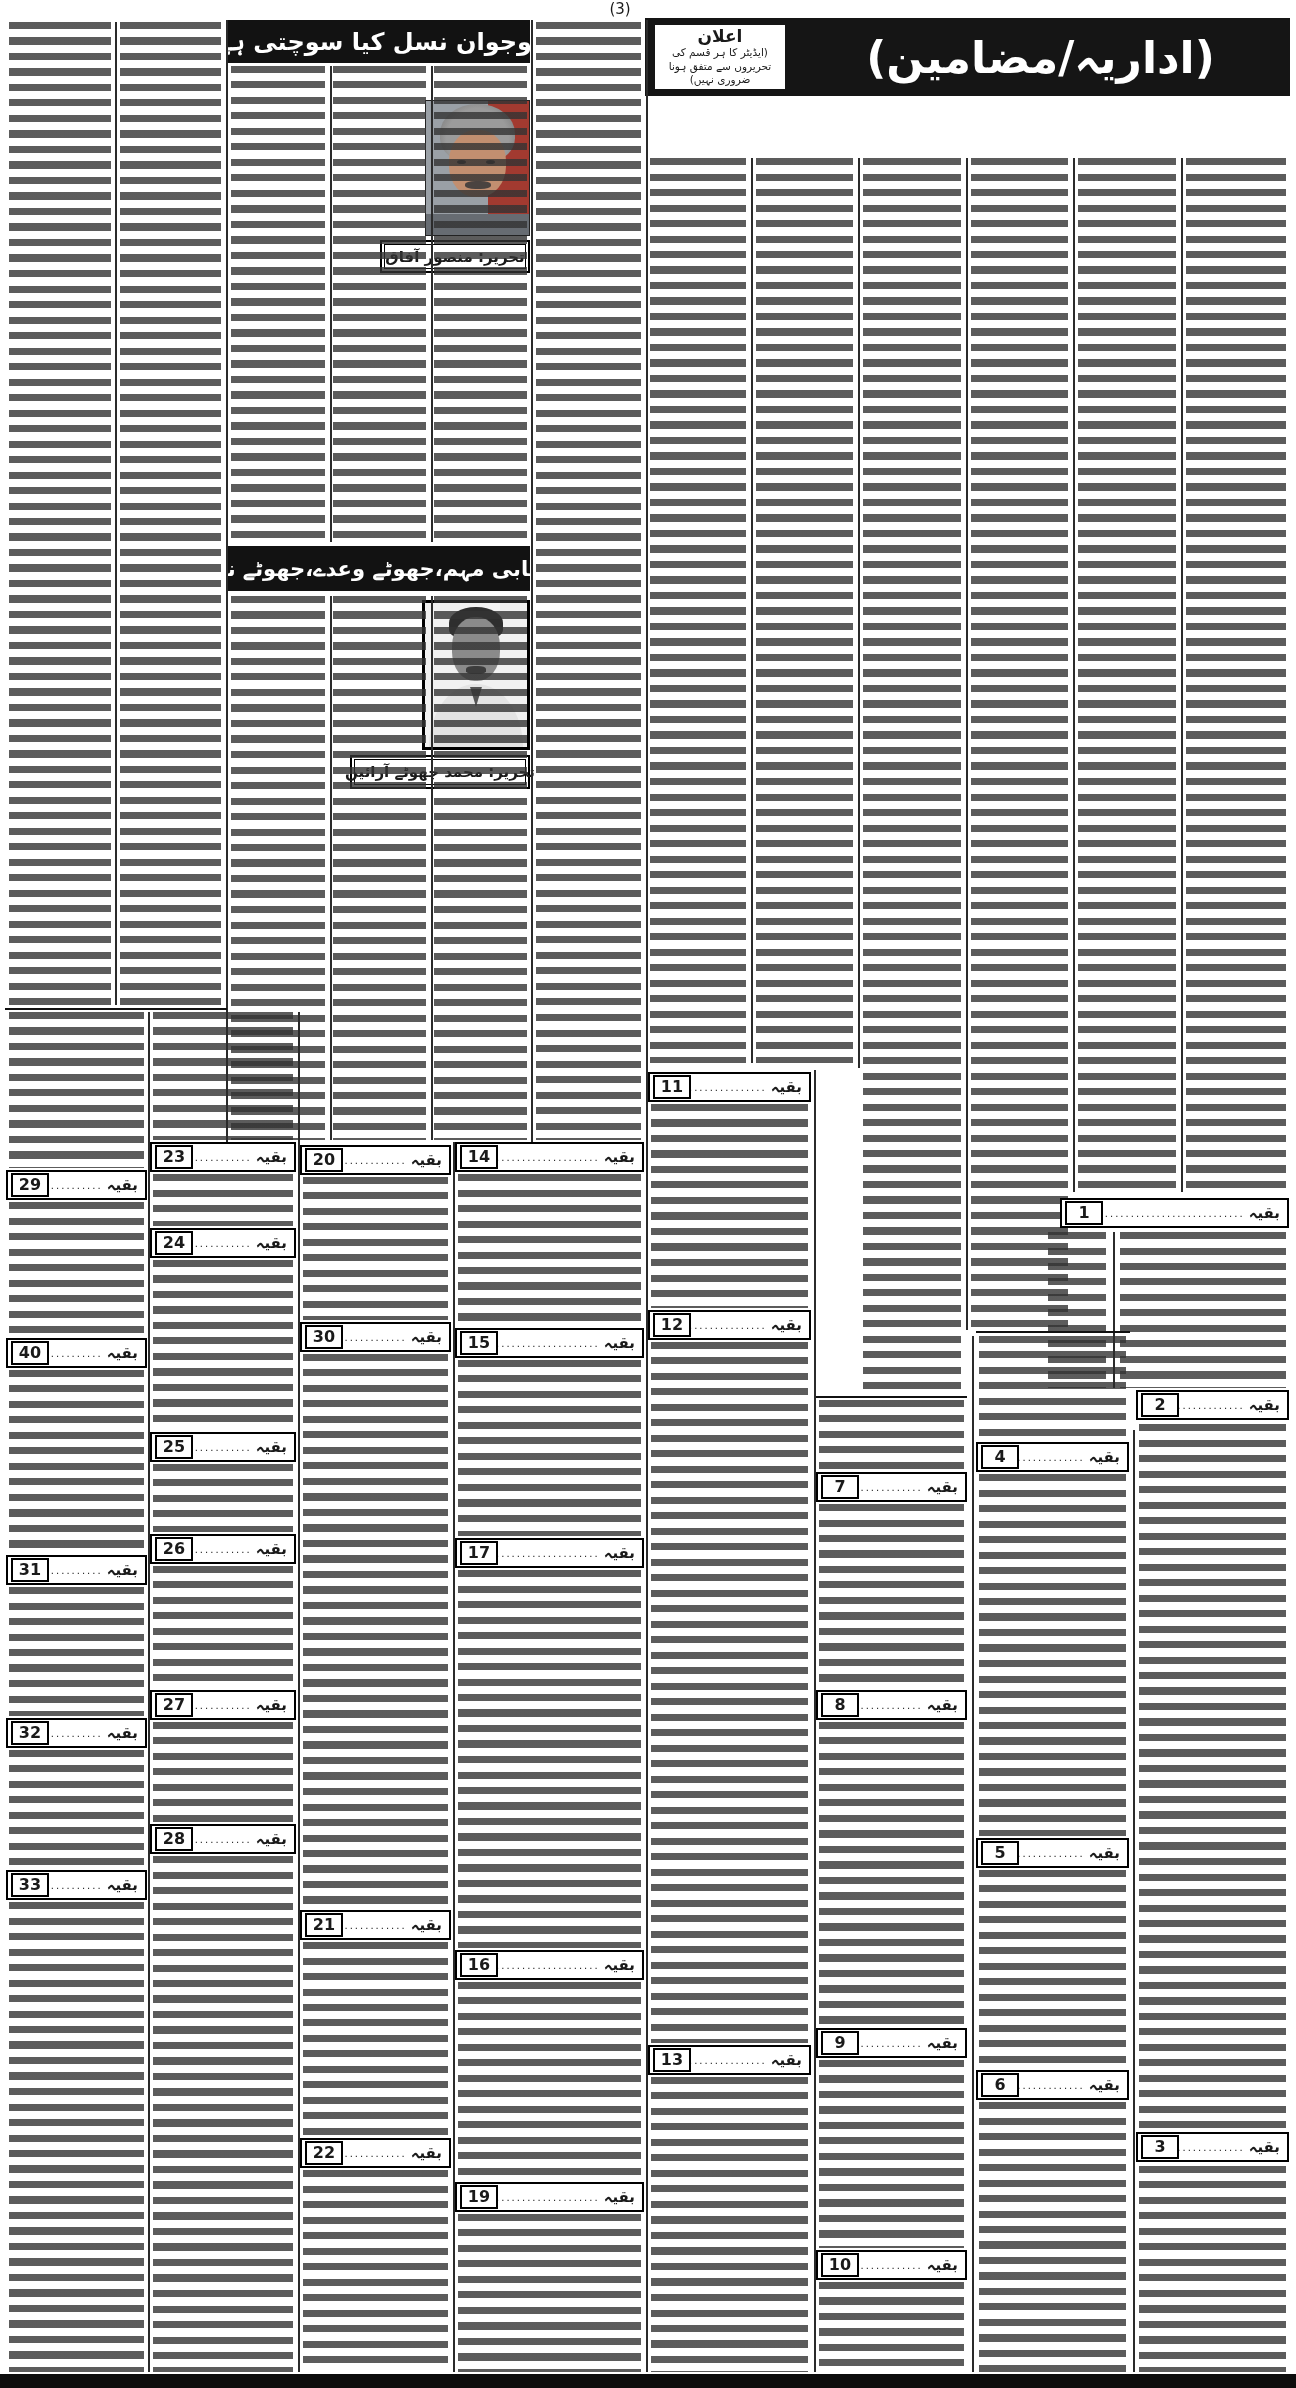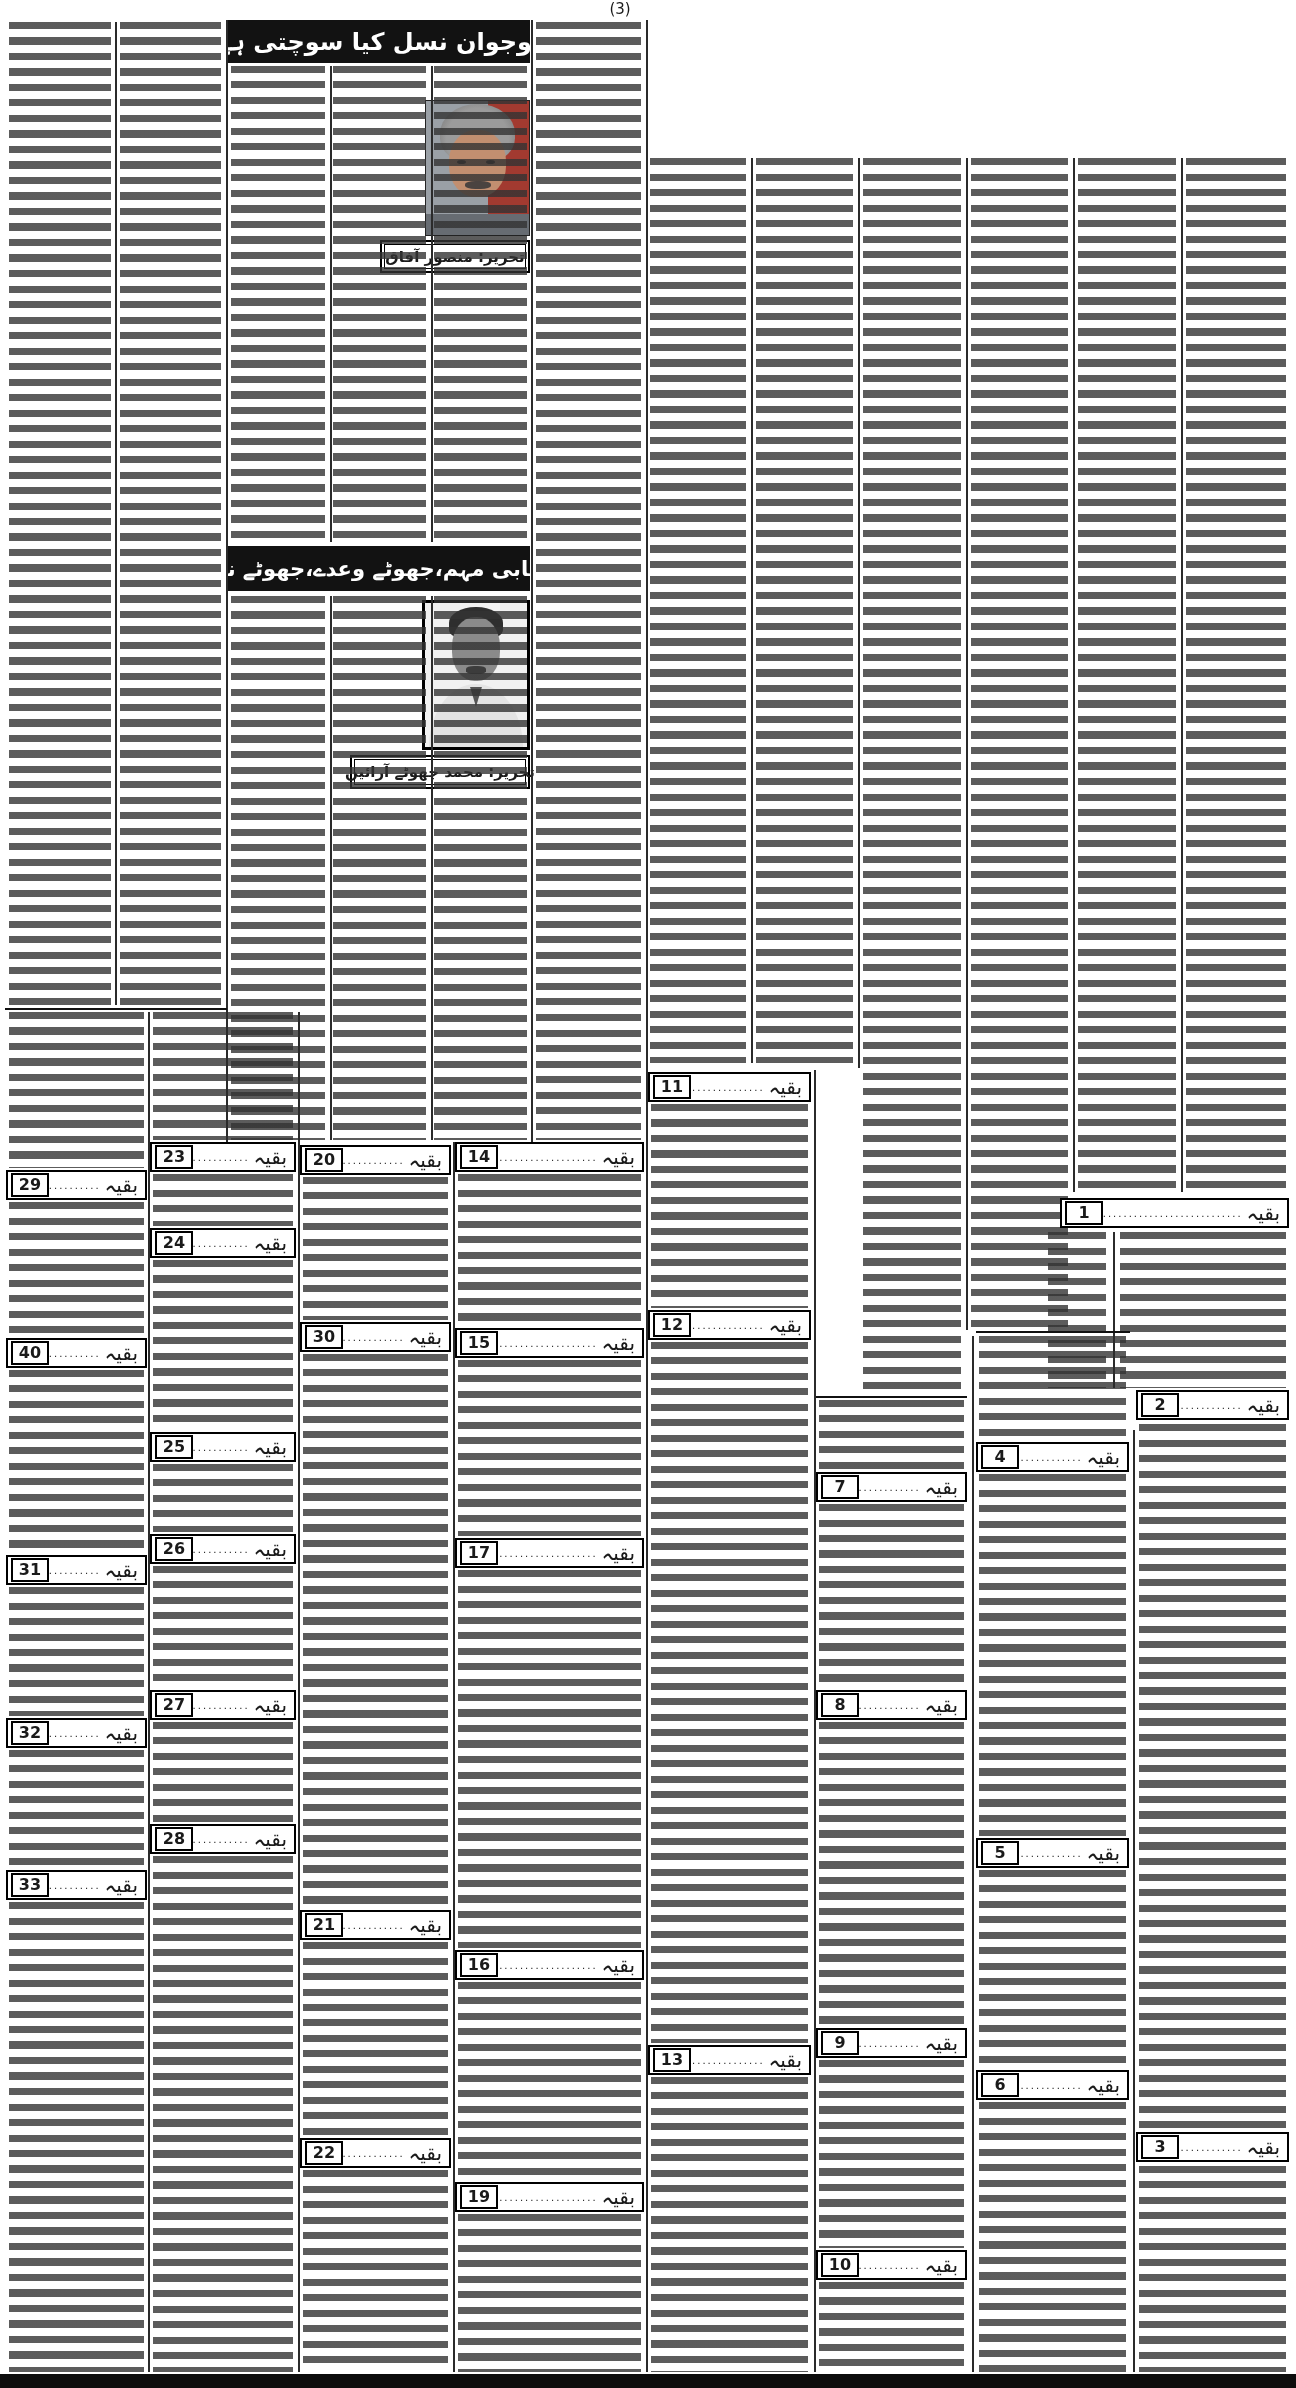--- a/index.html
+++ b/index.html
@@ -26,21 +26,21 @@
             font-weight:bold;white-space:nowrap;overflow:hidden;}
   #imf-headline{left:645px;top:100px;width:645px;height:54px;display:flex;align-items:center;
                 justify-content:center;font-size:31px;font-weight:bold;white-space:nowrap;}
   
   .caption{border:2px solid #000;box-shadow:inset 0 0 0 2px #fff,inset 0 0 0 3px #000;
            background:#fff;display:flex;align-items:center;justify-content:center;
            font-size:15px;font-weight:bold;white-space:nowrap;}
   
   .crow{position:absolute;box-sizing:border-box;height:30px;border:2px solid #000;background:#fff;
         display:flex;align-items:center;direction:rtl;padding:0 3px;}
-  .crow .lbl{font-size:20px;font-weight:normal;padding:0 4px;}
+  .crow .lbl{font-size:15px;font-weight:bold;padding:0 4px;}
   .crow .dots{flex:1;overflow:hidden;white-space:nowrap;text-align:center;
               font-size:10px;letter-spacing:2px;color:#222;}
   .crow .num{border:2px solid #000;min-width:34px;text-align:center;font-size:16px;
              font-weight:bold;line-height:20px;background:#fff;direction:ltr;}
   
   .photo{overflow:hidden;}
   #photo1{left:425px;top:100px;width:105px;height:136px;border:1px solid #222;
           background:linear-gradient(90deg,#9aa0a6 0 60%,#a23a30 60% 100%);}
   #photo1 .hair{position:absolute;left:14%;top:2%;width:72%;height:44%;
                 background:radial-gradient(circle at 50% 60%,#9b9b9b 0 60%,#6e6e6e 100%);
@@ -65,20 +65,27 @@
   #pagenum{left:575px;top:0;width:90px;height:18px;text-align:center;font-size:15px;direction:ltr;}
   #bottom-strip{left:0;top:2374px;width:1296px;height:14px;background:#0d0d0d;}
 </style>
 </head>
 <body>
 
 <div id="page">
 
   <div id="pagenum" class="abs">(3)</div>
 
+  <div id="masthead" class="abs">
+    <div id="notice-box">
+      <div id="notice-title">اعلان</div>
+      <div id="notice-body">(ایڈیٹر کا ہر قسم کی تحریروں سے متفق ہونا ضروری نہیں)</div>
+    </div>
+    <div id="masthead-title">(اداریہ/مضامین)</div>
+  </div>
 
 
   <div class="abs blackbar" style="left:228px;top:20px;width:302px;height:43px;font-size:24px;">
     <span>نوجوان نسل کیا سوچتی ہے</span>
   </div>
   <div id="photo1" class="abs photo">
     <div class="hair"></div>
     <div class="face"></div>
     <div class="eye" style="left:30%;"></div>
     <div class="eye" style="left:58%;"></div>

